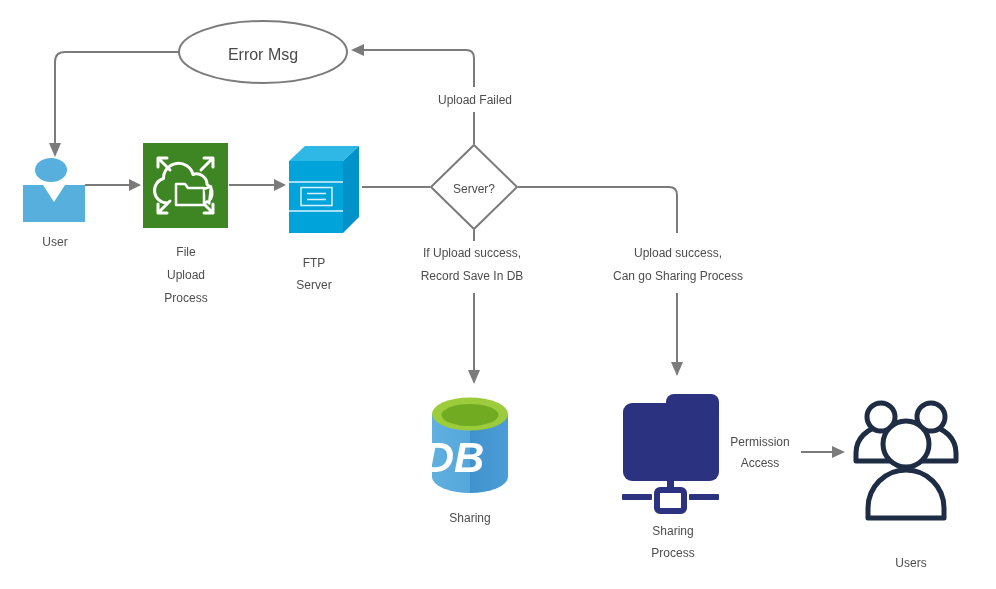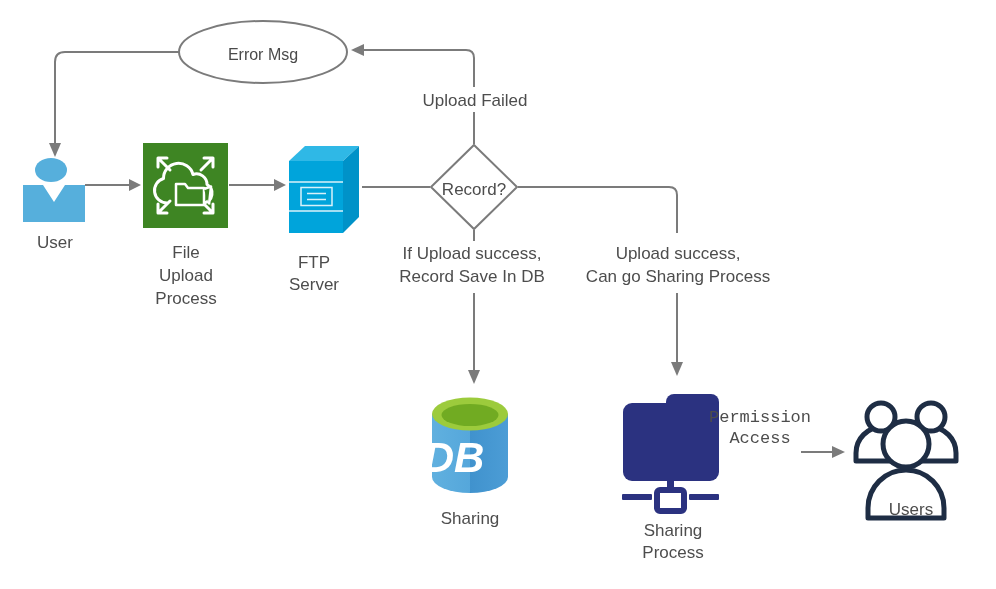--- a/index.html
+++ b/index.html
@@ -3,21 +3,21 @@
 <meta charset="utf-8">
 <style>
   html,body{margin:0;padding:0;background:#fff;}
   .canvas{
     position:relative;width:996px;height:589px;background:#ffffff;
     font-family:"Liberation Sans", sans-serif;overflow:hidden;
   }
   .layer{position:absolute;left:0;top:0;width:996px;height:589px;}
   .lbl{
     position:absolute;transform:translateX(-50%);text-align:center;
-    color:#4d4d4d;font-size:17px;line-height:23px;white-space:pre-line;
+    color:#4d4d4d;font-size:12px;line-height:23px;white-space:pre-line;
     pointer-events:none;
   }
   .lbl.small-lh{line-height:21px;}
   .lbl.mid-lh{line-height:22px;}
   .ellipse-lbl{font-size:16px;color:#4a4a4a;}
   .db-text{
     position:absolute;transform:translateX(-50%);color:#ffffff;
     font-weight:bold;font-size:42px;line-height:42px;letter-spacing:0px;
     pointer-events:none;
   }
@@ -129,33 +129,33 @@
 
   <div class="lbl" style="left:186px;top:241px;">File
 Upload
 Process</div>
 
   <div class="lbl mid-lh" style="left:314px;top:252px;">FTP
 Server</div>
 
   <div class="lbl" style="left:475px;top:89px;">Upload Failed</div>
 
-  <div class="lbl" style="left:474px;top:178px;">Record?</div>
+  <div class="lbl" style="left:474px;top:178px;">Server?</div>
 
   <div class="lbl" style="left:678px;top:242px;">Upload success,
 Can go Sharing Process</div>
 
   <div class="lbl" style="left:472px;top:242px;">If Upload success,
 Record Save In DB</div>
 
   <div class="db-text" style="left:454px;top:437px;font-style:italic;">DB</div>
 
   <div class="lbl" style="left:470px;top:507px;">Sharing</div>
 
   <div class="lbl mid-lh" style="left:673px;top:520px;">Sharing
 Process</div>
 
-  <div class="lbl small-lh" style="left:760px;top:407px;font-family:Liberation Mono, monospace;">Permission
+  <div class="lbl small-lh" style="left:760px;top:432px;">Permission
 Access</div>
 
-  <div class="lbl" style="left:911px;top:498px;text-align:center;">Users</div>
+  <div class="lbl" style="left:911px;top:552px;text-align:center;">Users</div>
 
 </div>
 
 </body></html>

